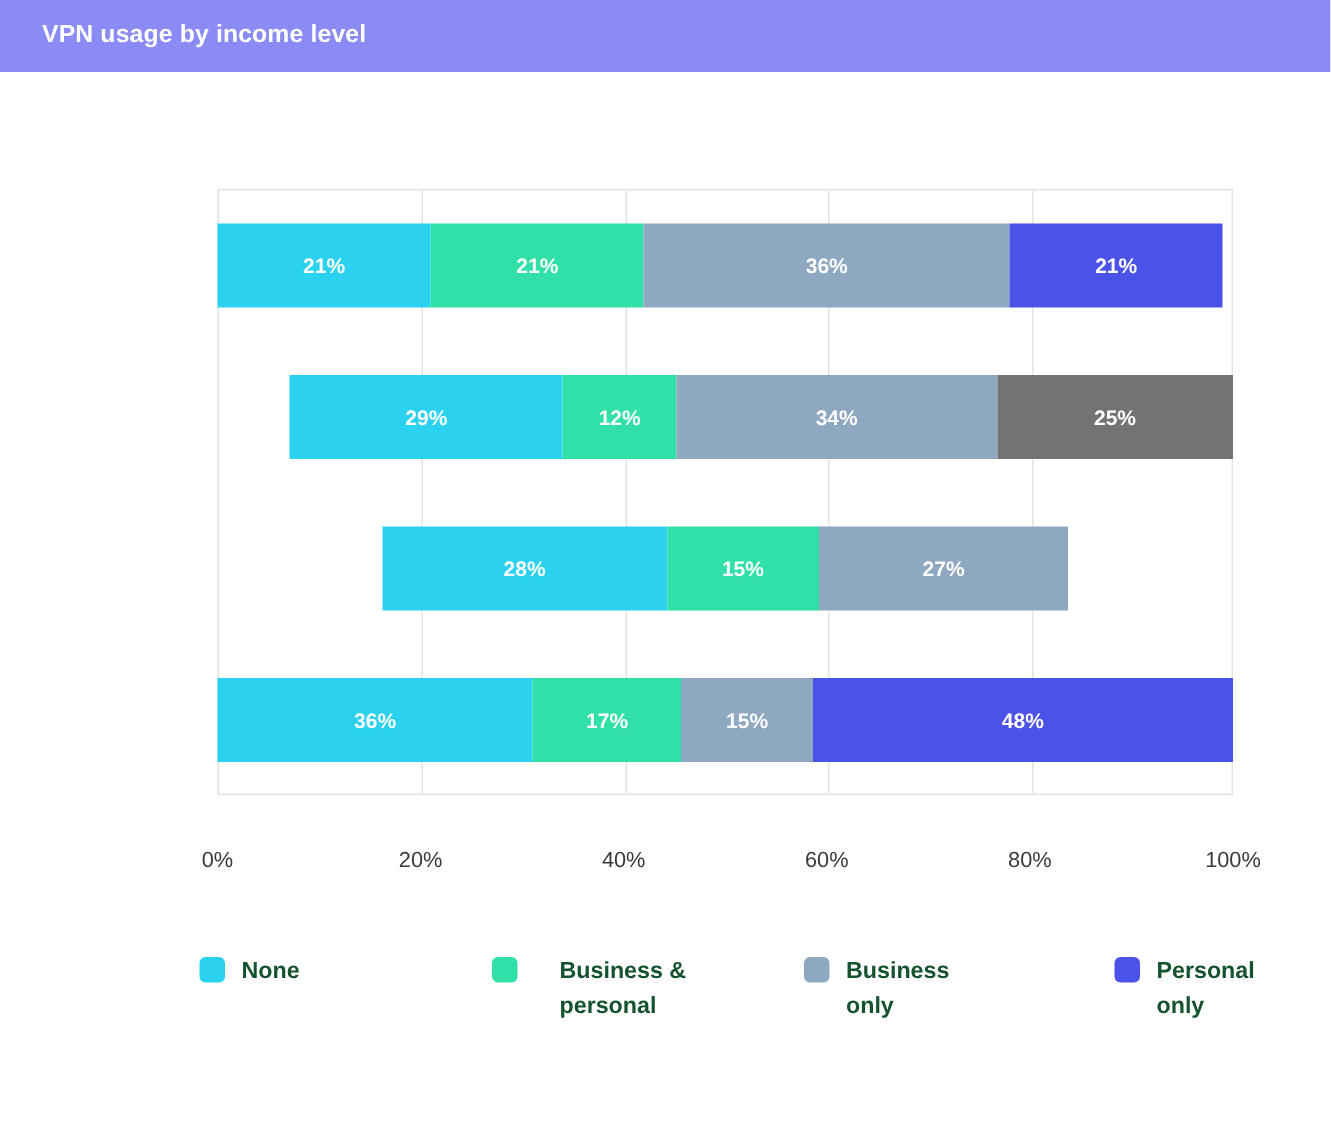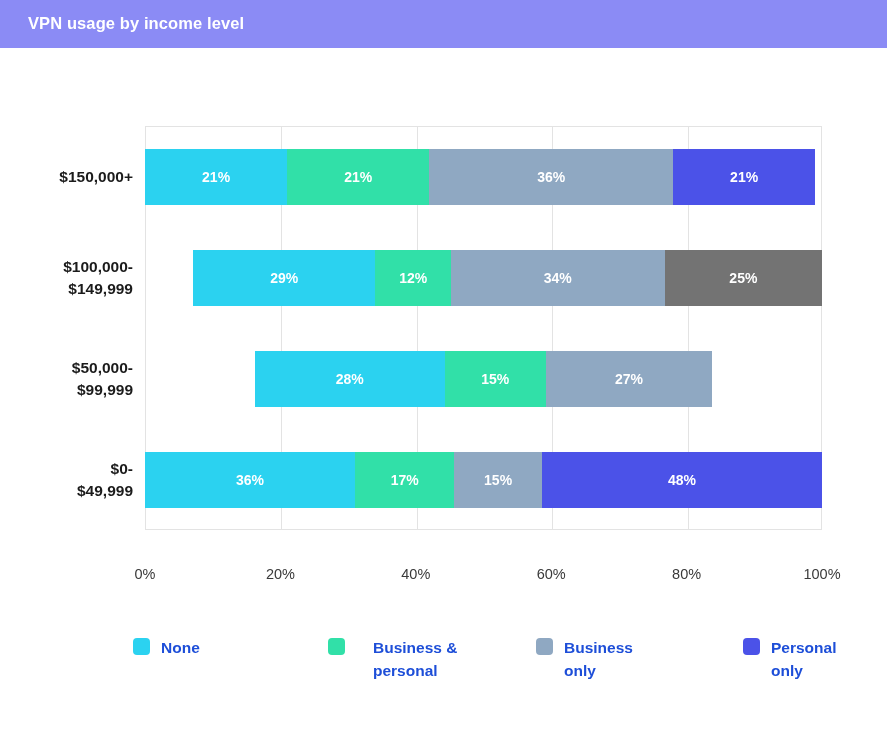--- a/index.html
+++ b/index.html
@@ -140,21 +140,21 @@
   .legend-swatch {
     width: 17px;
     height: 17px;
     border-radius: 4px;
     flex: none;
     margin-top: 2px;
   }
   .legend-label {
     font-size: 15.5px;
     font-weight: bold;
-    color: #1d4ed8;
+    color: #14532d;
     line-height: 23px;
     max-width: 108px;
   }
 </style>
 </head>
 <body>
 
 <div id="page">
 
   <div class="header-bar">
@@ -219,37 +219,20 @@
           </div>
           <div class="seg" style="width: 101.55px; background: rgb(143, 168, 194);">
             <span>15%</span>
           </div>
           <div class="seg" style="width: 324.96px; background: rgb(75, 82, 232);">
             <span>48%</span>
           </div>
         </div>
       </div>
 
-    <div class="cat-labels" id="cat-labels">
-        <div class="cat-label" style="top: 39.5px;">
-          <div>$150,000+</div>
-        </div>
-        <div class="cat-label" style="top: 129.5px;">
-          <div>$100,000-</div>
-          <div>$149,999</div>
-        </div>
-        <div class="cat-label" style="top: 230.5px;">
-          <div>$50,000-</div>
-          <div>$99,999</div>
-        </div>
-        <div class="cat-label" style="top: 331.5px;">
-          <div>$0-</div>
-          <div>$49,999</div>
-        </div>
-      </div>
 
     <div class="xticks" id="xticks">
         <div class="xtick" style="left: 0px;">0%</div>
         <div class="xtick" style="left: 135.4px;">20%</div>
         <div class="xtick" style="left: 270.8px;">40%</div>
         <div class="xtick" style="left: 406.2px;">60%</div>
         <div class="xtick" style="left: 541.6px;">80%</div>
         <div class="xtick" style="left: 677px;">100%</div>
       </div>
 

